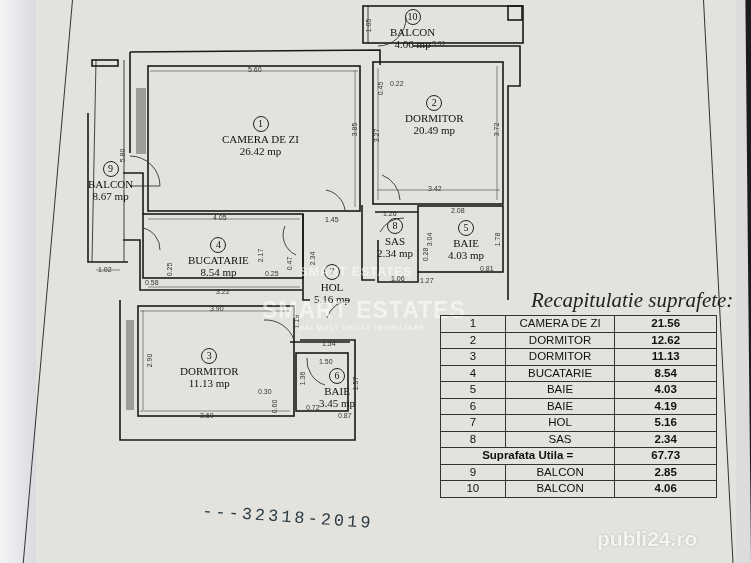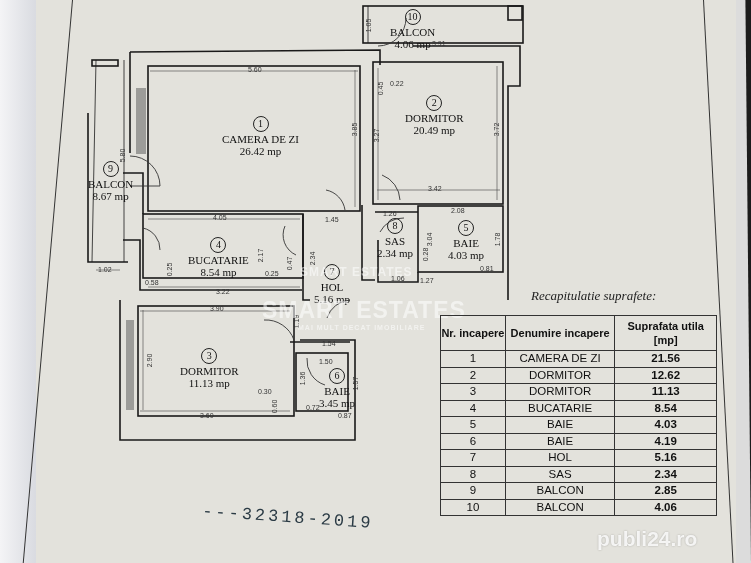--- a/index.html
+++ b/index.html
@@ -8,21 +8,21 @@
   .paper{position:absolute;left:36px;top:0;width:700px;height:563px;background:#e3e2dc;clip-path:polygon(0 0,100% 0,100% 100%,0 100%);}
   .right-edge{position:absolute;right:0;top:0;width:14px;height:563px;background:#1c1c1c;clip-path:polygon(60% 0,100% 0,100% 100%,100% 100%);}
   .frame-left{position:absolute;left:40px;top:0;width:1px;height:563px;border-left:1.5px solid #333;transform:skewX(-5deg);transform-origin:top left;left:72px;}
   .frame-right{position:absolute;left:703px;top:0;width:1px;height:563px;border-left:1.5px solid #333;transform:skewX(3deg);transform-origin:top left;}
   svg.plan{position:absolute;left:0;top:0;}
   .room-label{position:absolute;text-align:center;font-family:"Liberation Serif",serif;font-size:11px;color:#111;line-height:12px;white-space:nowrap;}
   .room-num{display:inline-block;width:14px;height:14px;border:1px solid #222;border-radius:50%;font-size:10px;line-height:14px;text-align:center;margin-bottom:1px;}
   .dim{position:absolute;font-family:"Liberation Sans",sans-serif;font-size:7px;color:#333;}
   .dim.v{transform:rotate(-90deg);transform-origin:center;}
   .watermark{position:absolute;font-family:"Liberation Sans",sans-serif;color:rgba(255,255,255,0.55);font-weight:bold;letter-spacing:1px;}
-  .recap-title{position:absolute;left:531px;top:288px;font-family:"Liberation Serif",serif;font-style:italic;font-size:13px;color:#222;}
+  .recap-title{position:absolute;left:531px;top:288px;font-family:"Liberation Serif",serif;font-style:italic;font-size:21px;color:#222;}
   table.recap{position:absolute;left:440px;top:315px;width:277px;border-collapse:collapse;font-family:"Liberation Sans",sans-serif;font-size:11.5px;color:#111;}
   table.recap td,table.recap th{border:1.2px solid #333;text-align:center;padding:0;height:15.5px;line-height:15px;}
   table.recap th{font-weight:bold;font-size:11px;line-height:14px;height:34px;}
   table.recap td.val{font-weight:bold;}
   table.recap td.sum{font-weight:bold;}
   .stamp{position:absolute;left:202px;top:508px;font-family:"Liberation Mono",monospace;font-size:17px;color:#2a3a44;letter-spacing:3px;transform:rotate(4deg);}
   .site{position:absolute;left:597px;top:527px;font-family:"Liberation Sans",sans-serif;font-weight:bold;font-size:21px;color:rgba(255,255,255,0.85);text-shadow:0 0 2px rgba(0,0,0,0.25);text-align:center;}
 </style>
 </head>
 <body>
@@ -197,25 +197,20 @@
 <div class="watermark" style="left:298px;top:324px;font-size:7px;">MAI MULT DECAT IMOBILIARE</div>
 
 <div class="recap-title">Recapitulatie suprafete:</div>
 <table class="recap">
   <colgroup>
       <col style="width:65px">
       <col style="width:110px">
       <col style="width:102px">
     </colgroup>
   <tbody>
-      <tr>
-    <th>Nr. incapere</th>
-    <th>Denumire incapere</th>
-    <th>Suprafata utila [mp]</th>
-  </tr>
   <tr>
         <td>1</td>
         <td>CAMERA DE ZI</td>
         <td class="val">21.56</td>
       </tr>
   <tr>
         <td>2</td>
         <td>DORMITOR</td>
         <td class="val">12.62</td>
       </tr>
@@ -243,20 +238,24 @@
         <td>7</td>
         <td>HOL</td>
         <td class="val">5.16</td>
       </tr>
   <tr>
         <td>8</td>
         <td>SAS</td>
         <td class="val">2.34</td>
       </tr>
   <tr>
+        <td colspan="2" class="sum">Suprafata Utila =</td>
+        <td class="val">67.73</td>
+      </tr>
+  <tr>
         <td>9</td>
         <td>BALCON</td>
         <td class="val">2.85</td>
       </tr>
   <tr>
         <td>10</td>
         <td>BALCON</td>
         <td class="val">4.06</td>
       </tr>
 </tbody>

